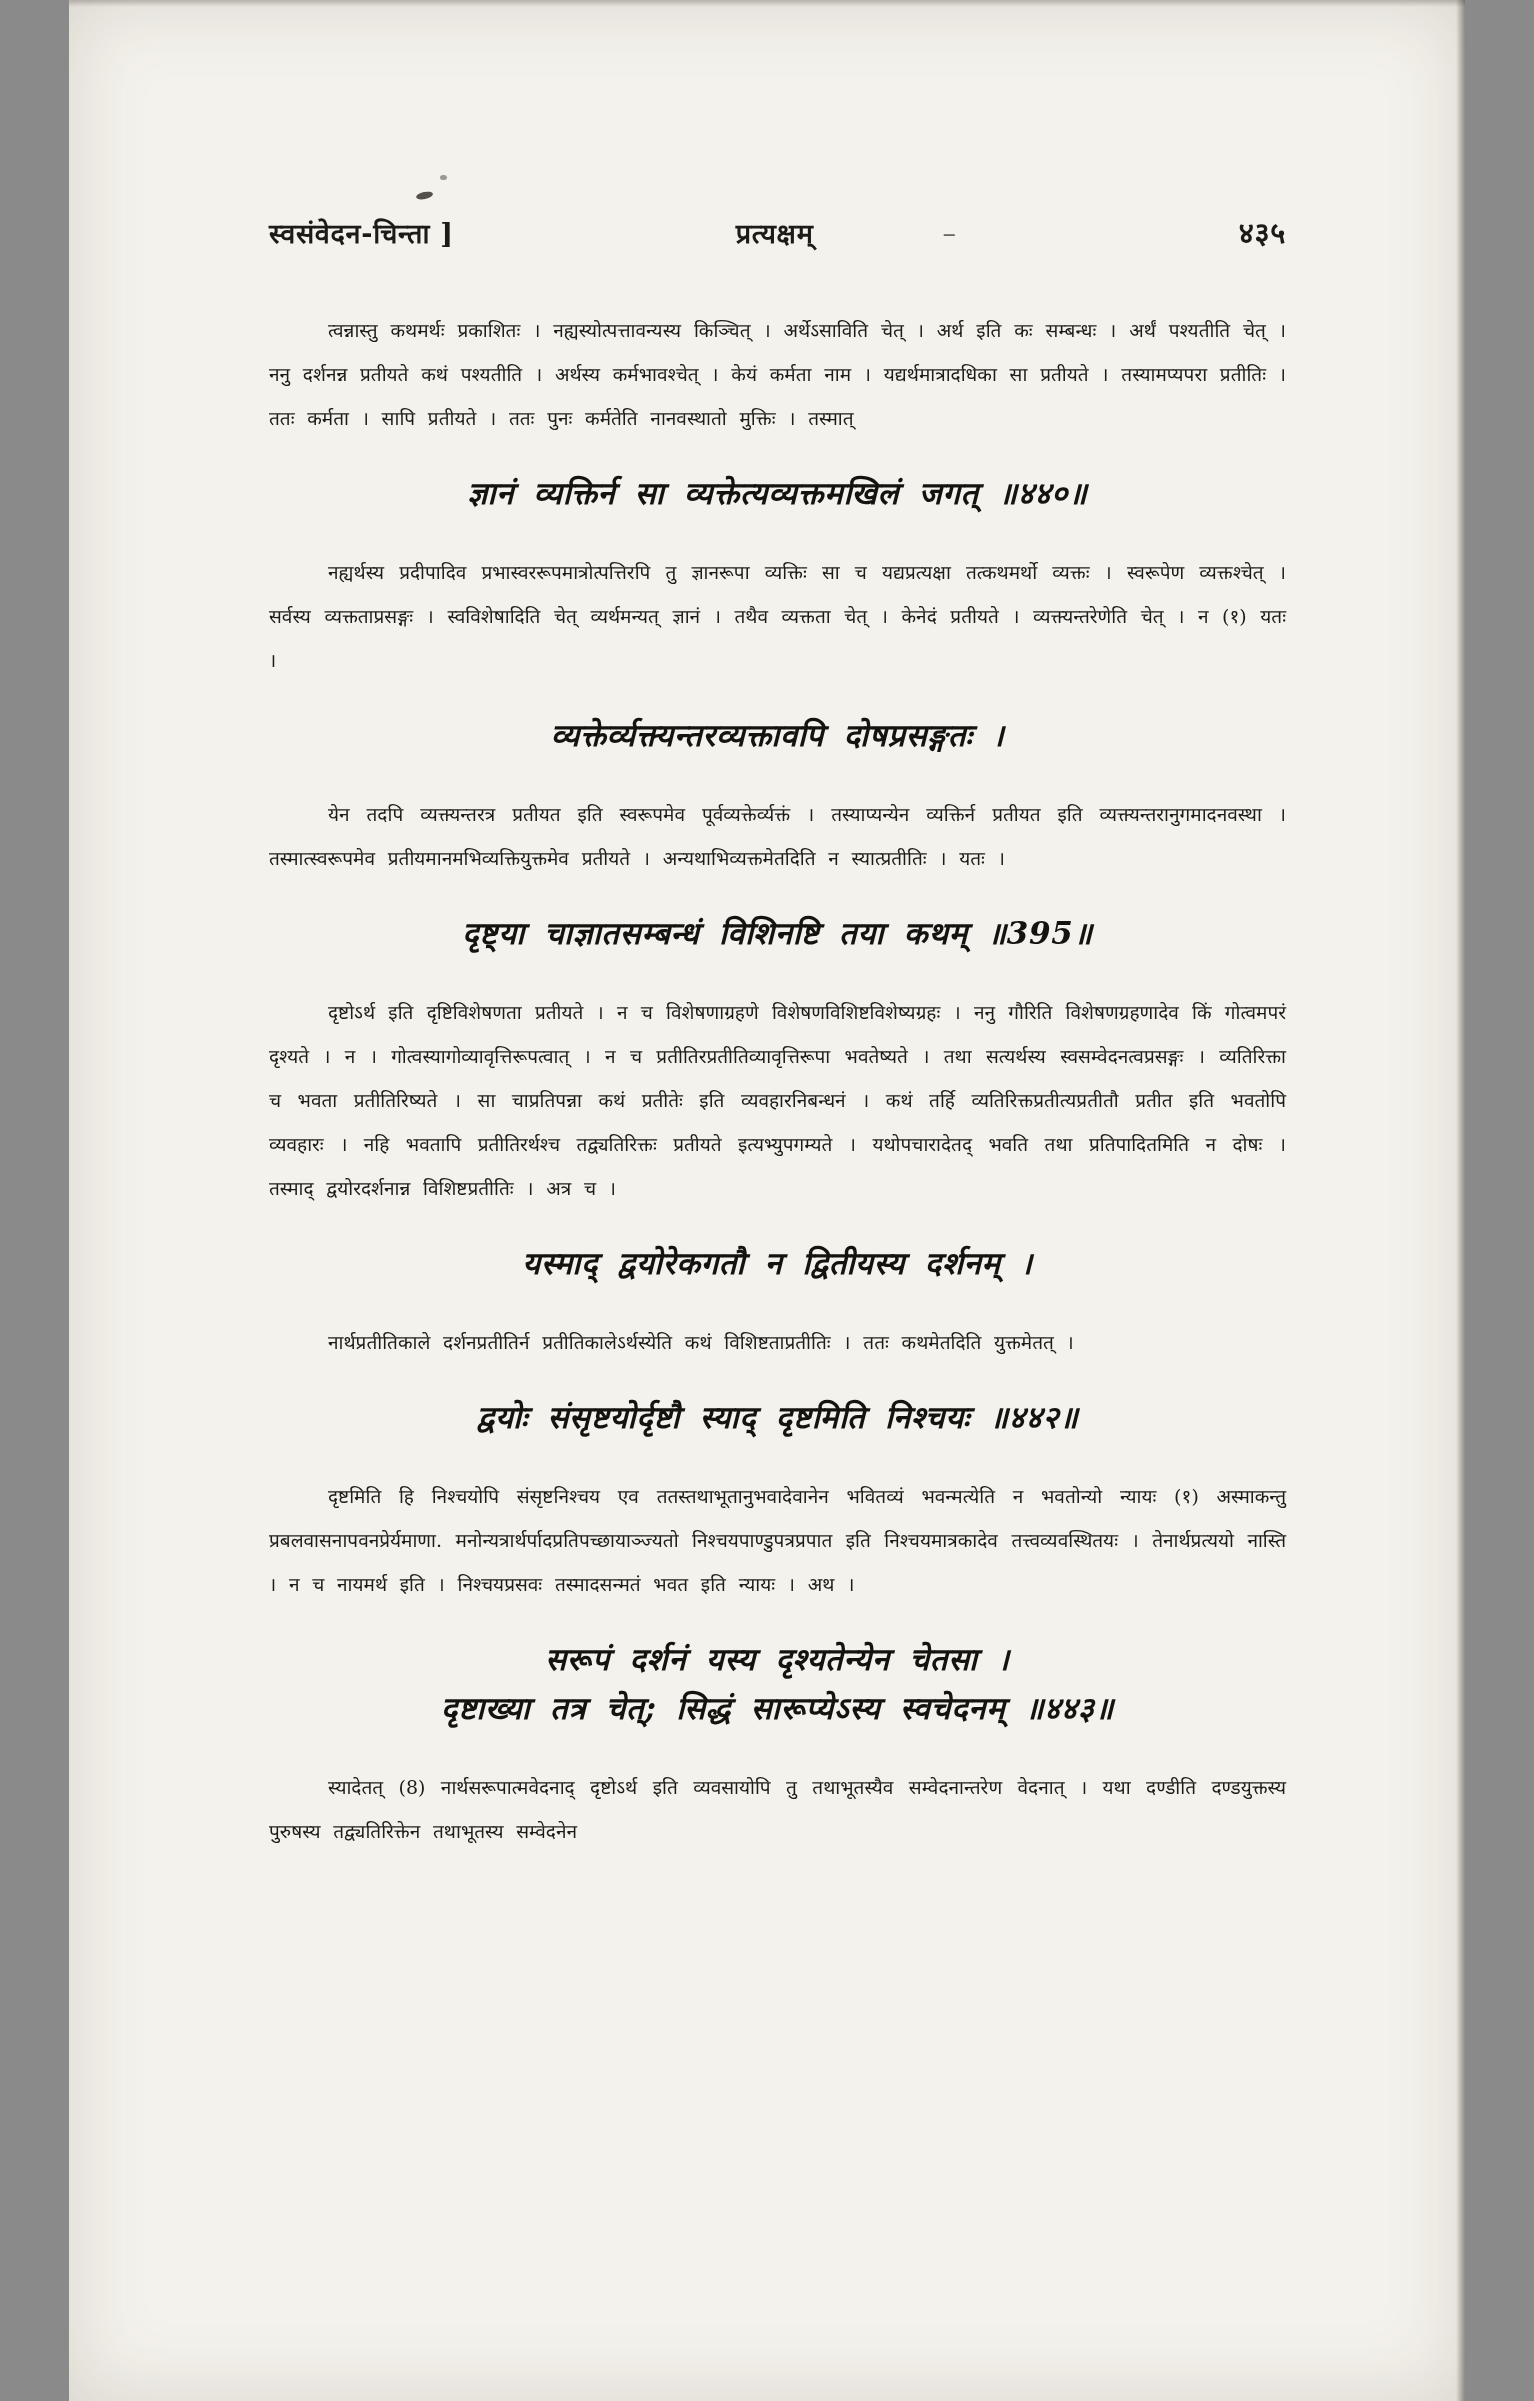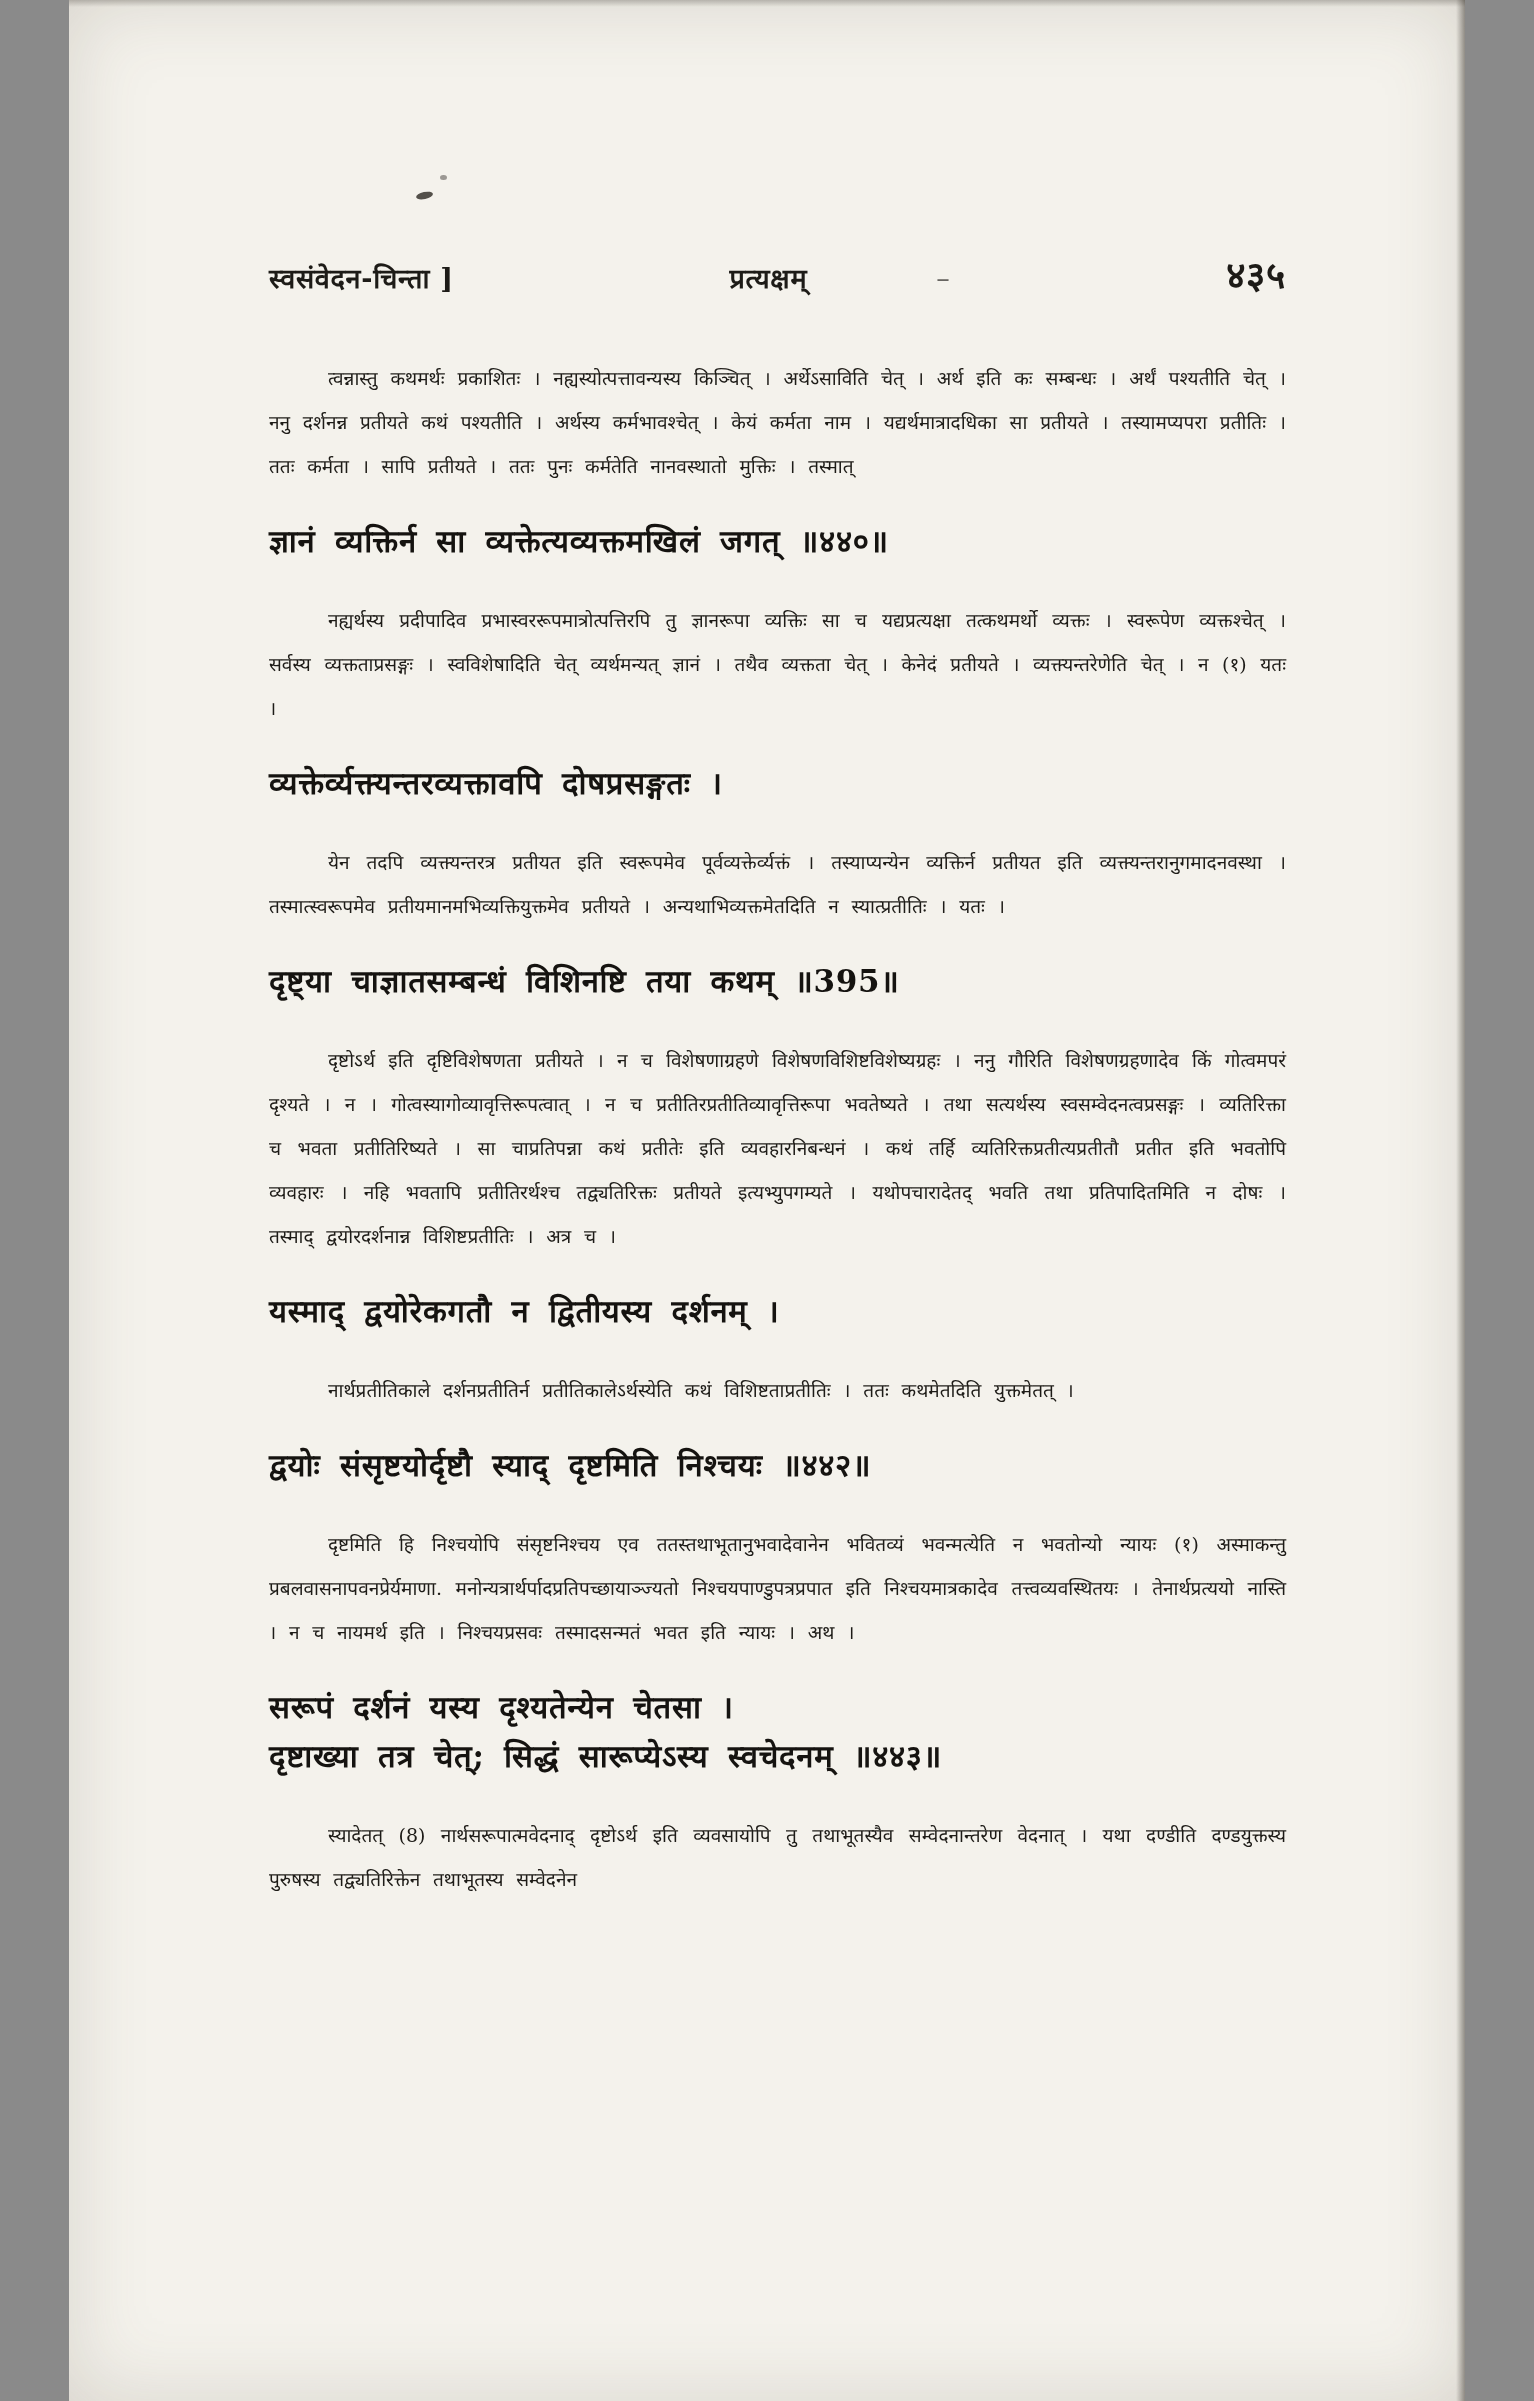--- a/index.html
+++ b/index.html
@@ -59,35 +59,36 @@
     display: flex;
     align-items: baseline;
     gap: 16px;
   }
   .page-header .dash {
     margin-left: 113px;
     opacity: .65;
     font-weight: 400;
   }
   .page-header .folio {
-    font-size: 37px;
-    margin-top: 36px;
+    font-size: 29px;
   }
 
   .para {
     font-size: 19px;
     line-height: 44px;
     text-align: justify;
     text-indent: 59px;
     margin: 0 0 9.3px 0;
     font-weight: 500;
     word-spacing: 6.7px;
   }
   .verse {
+    text-align: center;
     margin: 29px 0 32px 0;
+    font-style: italic;
   }
   .verse-line {
     font-size: 31px;
     line-height: 49px;
     font-weight: 700;
     color: var(--verse-ink, #151310);
     letter-spacing: 0.7px;
     word-spacing: 8px;
   }
 </style>

